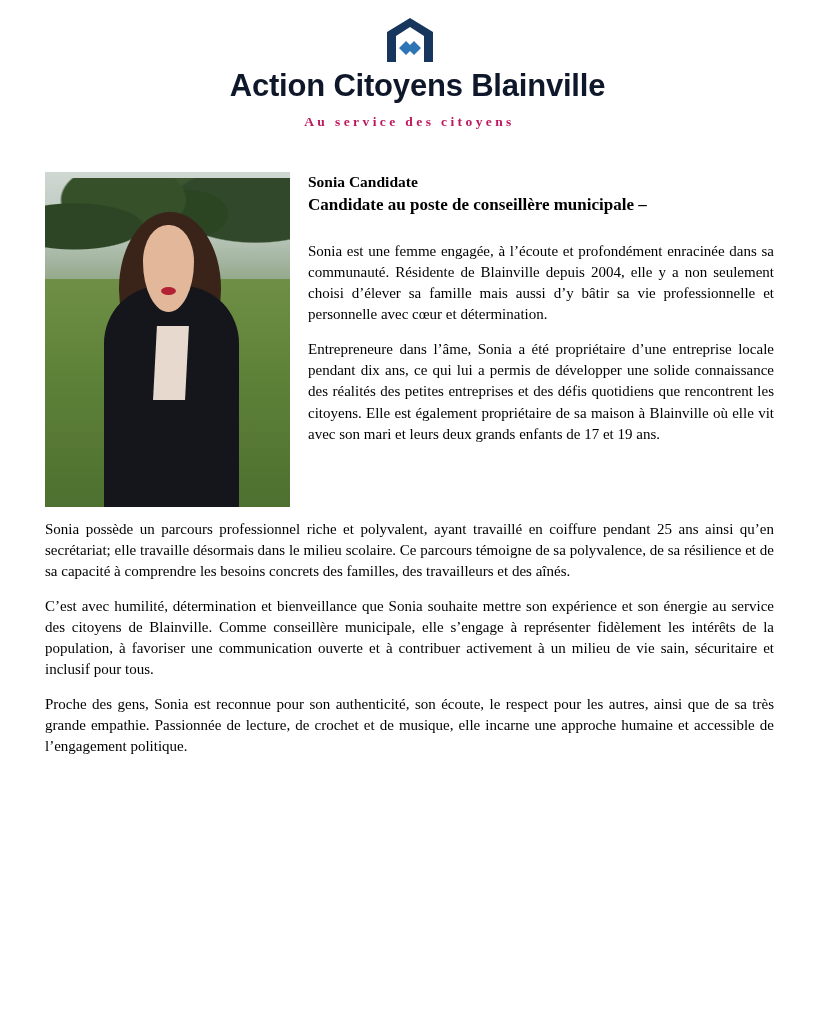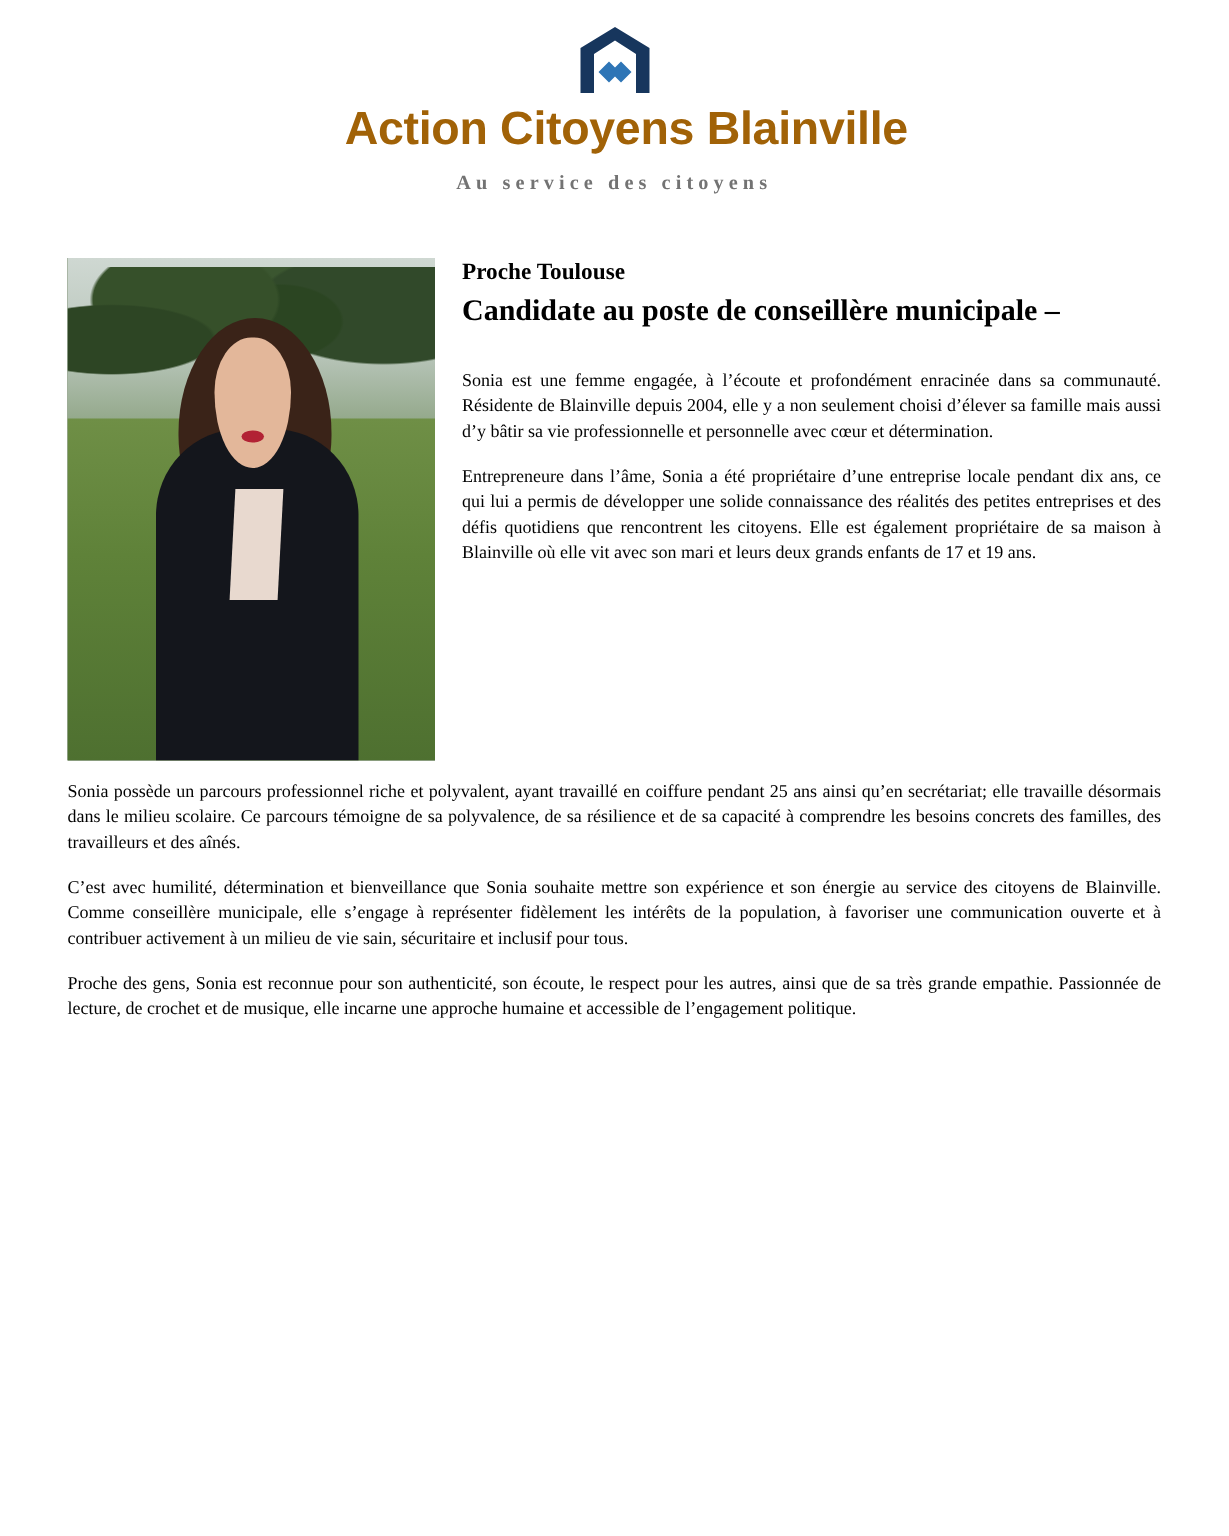--- a/index.html
+++ b/index.html
@@ -30,30 +30,30 @@
     display: block;
     margin: 0 auto 6px auto;
     width: 58px;
     height: 44px;
   }
   .org-name {
     font-family: "Liberation Sans", sans-serif;
     font-weight: bold;
     font-size: 31px;
     letter-spacing: -0.2px;
-    color: #a16207;
+    color: #0f172a;
     line-height: 1.15;
     margin: 4px 0 0 16px;
   }
   .org-tagline {
     font-family: "Liberation Serif", serif;
     font-weight: bold;
     font-size: 13.5px;
     letter-spacing: 3.4px;
-    color: #737373;
+    color: #be185d;
     margin-top: 10px;
   }
 
   
   .content {
     position: relative;
     padding: 0 45px;
     margin-top: 42px;
   }
 
@@ -76,27 +76,27 @@
   .name-heading {
     font-family: "Liberation Serif", serif;
     font-weight: bold;
     font-size: 15.5px;
     margin: 0 0 1px 0;
     line-height: 1.35;
   }
   .role-heading {
     font-family: "Liberation Serif", serif;
     font-weight: bold;
-    font-size: 20px;
+    font-size: 17px;
     margin: 0;
     line-height: 1.35;
   }
 
   .para {
-    font-size: 12px;
+    font-size: 15px;
     line-height: 1.42;
     text-align: justify;
     margin: 0 0 13px 0;
     hyphens: none;
   }
   .intro-para {
     margin-top: 24px;
   }
 
   .lower-block {
@@ -174,21 +174,21 @@
         <div class="ph-sky"></div>
         <div class="ph-trees"></div>
         <div class="ph-grass"></div>
         <div class="ph-hair-back"></div>
         <div class="ph-body"></div>
         <div class="ph-shirt"></div>
         <div class="ph-face"></div>
         <div class="ph-lips"></div>
       </div>
 
-      <div class="name-heading">Proche Toulouse</div>
+      <div class="name-heading">Sonia Candidate</div>
       <div class="role-heading">Candidate au poste de conseillère municipale –</div>
 
       <p class="para intro-para">Sonia est une femme engagée, à l’écoute et profondément enracinée dans sa communauté. Résidente de Blainville depuis 2004, elle y a non seulement choisi d’élever sa famille mais aussi d’y bâtir sa vie professionnelle et personnelle avec cœur et détermination.</p>
       <p class="para">Entrepreneure dans l’âme, Sonia a été propriétaire d’une entreprise locale pendant dix ans, ce qui lui a permis de développer une solide connaissance des réalités des petites entreprises et des défis quotidiens que rencontrent les citoyens. Elle est également propriétaire de sa maison à Blainville où elle vit avec son mari et leurs deux grands enfants de 17 et 19 ans.</p>
     </div>
 
     <div class="lower-block">
       <p class="para">Sonia possède un parcours professionnel riche et polyvalent, ayant travaillé en coiffure pendant 25 ans ainsi qu’en secrétariat; elle travaille désormais dans le milieu scolaire. Ce parcours témoigne de sa polyvalence, de sa résilience et de sa capacité à comprendre les besoins concrets des familles, des travailleurs et des aînés.</p>
       <p class="para">C’est avec humilité, détermination et bienveillance que Sonia souhaite mettre son expérience et son énergie au service des citoyens de Blainville. Comme conseillère municipale, elle s’engage à représenter fidèlement les intérêts de la population, à favoriser une communication ouverte et à contribuer activement à un milieu de vie sain, sécuritaire et inclusif pour tous.</p>
       <p class="para">Proche des gens, Sonia est reconnue pour son authenticité, son écoute, le respect pour les autres, ainsi que de sa très grande empathie. Passionnée de lecture, de crochet et de musique, elle incarne une approche humaine et accessible de l’engagement politique.</p>

